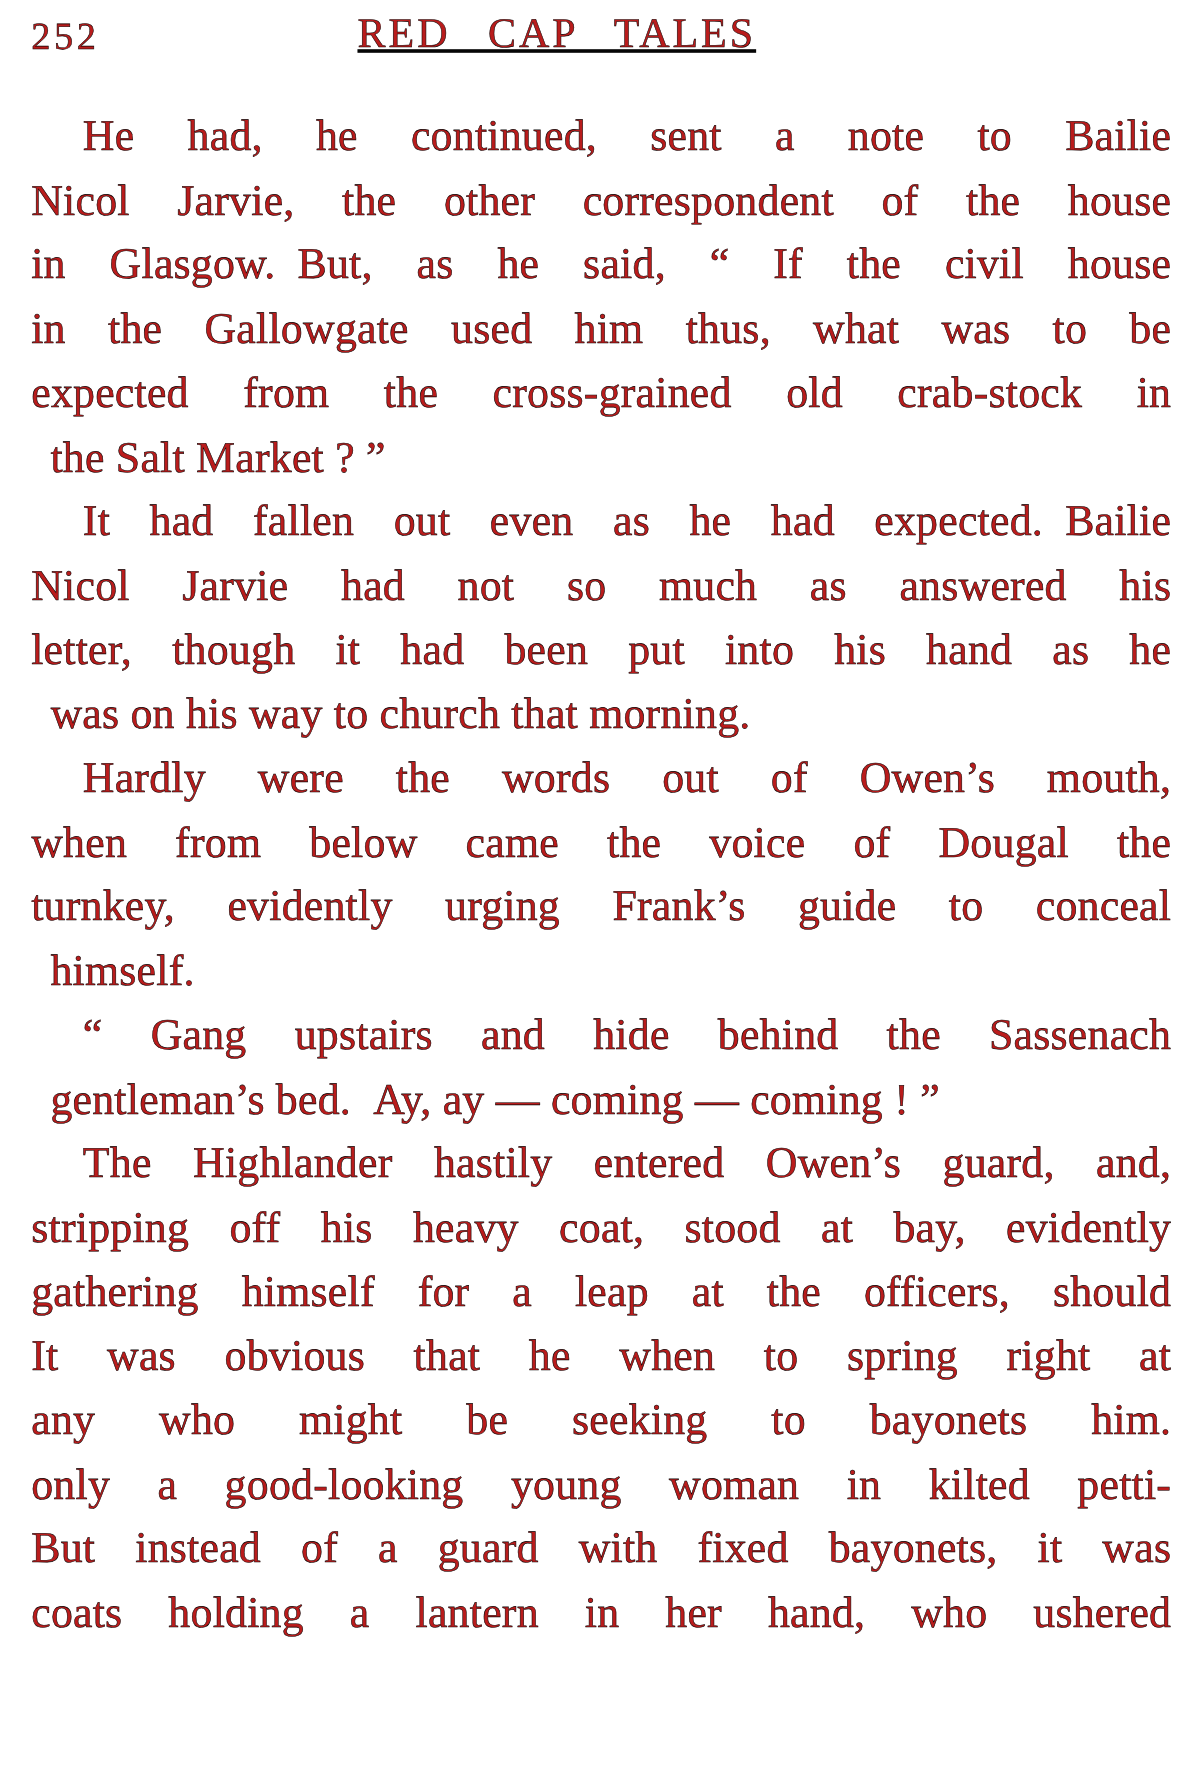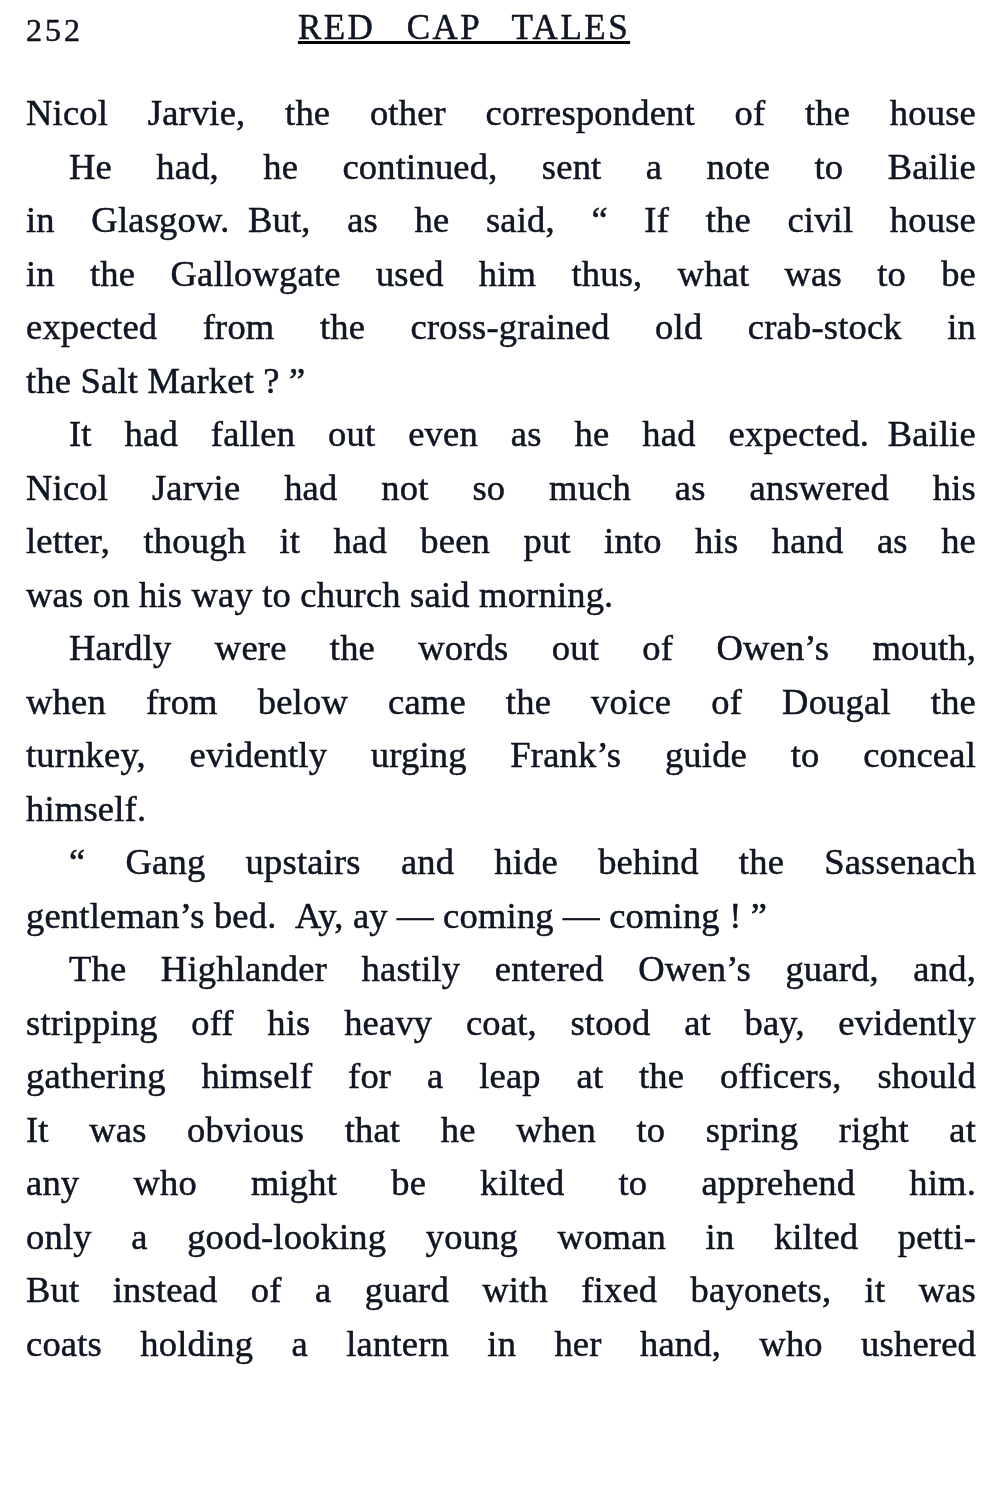--- a/index.html
+++ b/index.html
@@ -5,21 +5,21 @@
   html, body {
     margin: 0;
     padding: 0;
     background: #ffffff;
   }
   .page {
     position: relative;
     width: 1000px;
     height: 1404px;
     background: #ffffff;
-    color: #0f172a;
+    color: #b91c1c;
     font-family: "Liberation Serif", "DejaVu Serif", serif;
     -webkit-text-stroke: 0.45px #050505;
     overflow: hidden;
   }
   .running-head {
     position: absolute;
     top: 6px;
     left: 26px;
     right: 24px;
     height: 46px;
@@ -58,52 +58,53 @@
     text-align-last: justify;
     overflow: hidden;
     white-space: normal;
   }
   .line.indent {
     text-indent: 43px;
   }
   .line.last {
     text-align: left;
     text-align-last: auto;
+    margin-left: 16px;
   }
 </style>
 </head>
 <body>
 
 <div class="page">
 
   <header class="running-head">
     <span class="page-num">252</span>
     <span class="running-title">RED CAP TALES</span>
   </header>
 
   <main class="text-block">
+    <p class="line indent">He had, he continued, sent a note to Bailie</p>
     <p class="line">Nicol Jarvie, the other correspondent of the house</p>
-    <p class="line indent">He had, he continued, sent a note to Bailie</p>
     <p class="line">in Glasgow. But, as he said, “ If the civil house</p>
     <p class="line">in the Gallowgate used him thus, what was to be</p>
     <p class="line">expected from the cross-grained old crab-stock in</p>
     <p class="line last">the Salt Market ? ”</p>
     <p class="line indent">It had fallen out even as he had expected. Bailie</p>
     <p class="line">Nicol Jarvie had not so much as answered his</p>
     <p class="line">letter, though it had been put into his hand as he</p>
-    <p class="line last">was on his way to church said morning.</p>
+    <p class="line last">was on his way to church that morning.</p>
     <p class="line indent">Hardly were the words out of Owen’s mouth,</p>
     <p class="line">when from below came the voice of Dougal the</p>
     <p class="line">turnkey, evidently urging Frank’s guide to conceal</p>
     <p class="line last">himself.</p>
     <p class="line indent">“ Gang upstairs and hide behind the Sassenach</p>
     <p class="line last">gentleman’s bed. Ay, ay — coming — coming ! ”</p>
     <p class="line indent">The Highlander hastily entered Owen’s guard, and,</p>
     <p class="line">stripping off his heavy coat, stood at bay, evidently</p>
     <p class="line">gathering himself for a leap at the officers, should</p>
     <p class="line">It was obvious that he when to spring right at</p>
-    <p class="line">any who might be kilted to apprehend him.</p>
+    <p class="line">any who might be seeking to bayonets him.</p>
     <p class="line">only a good-looking young woman in kilted petti-</p>
     <p class="line">But instead of a guard with fixed bayonets, it was</p>
     <p class="line">coats holding a lantern in her hand, who ushered</p>
   </main>
 
 </div>
 
 </body></html>

